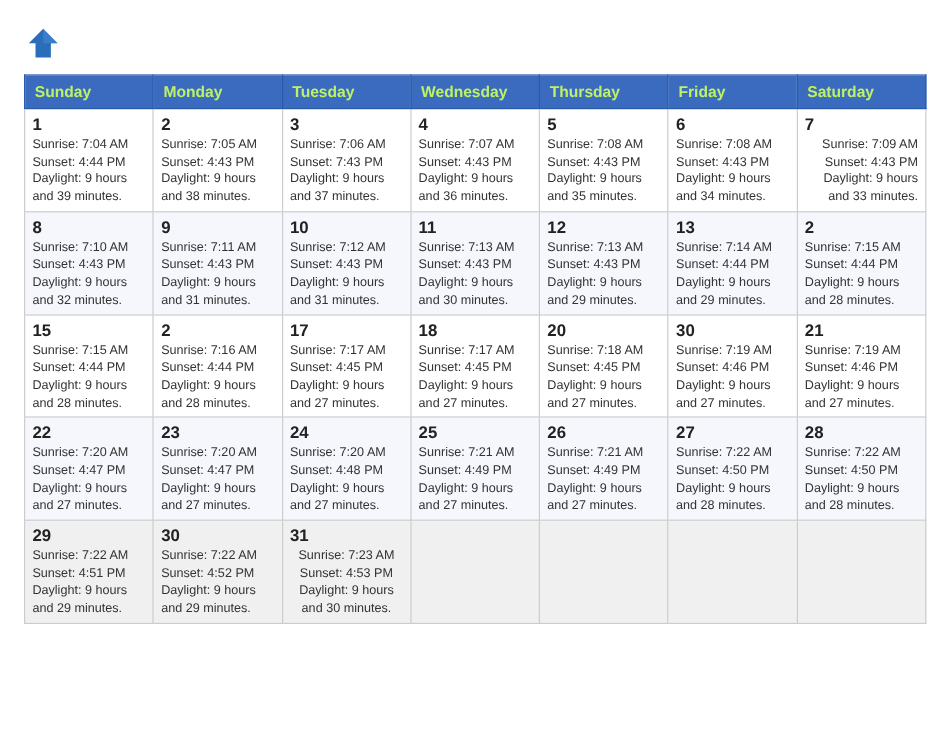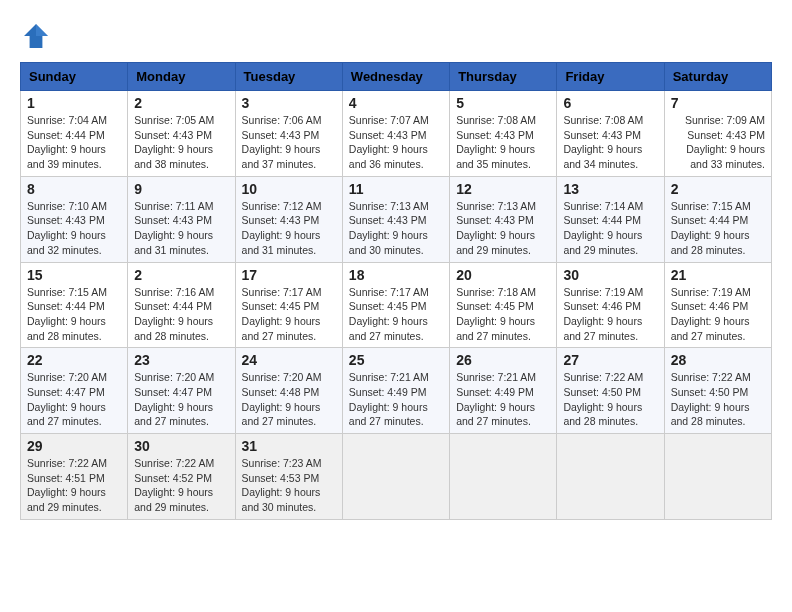--- a/index.html
+++ b/index.html
@@ -52,21 +52,21 @@
       font-size: 16px;
       color: #555;
     }
     .calendar {
       width: 100%;
       border-collapse: collapse;
       font-size: 11px;
     }
     .calendar th {
       background: #3a6bbf;
-      color: #000000;
+      color: #bef264;
       text-align: left;
       padding: 6px 8px;
       font-size: 13px;
       font-weight: bold;
       border: 1px solid #2a5aaa;
     }
     .calendar td {
       border: 1px solid #ccc;
       vertical-align: top;
       padding: 4px 6px;
@@ -141,21 +141,21 @@
         <td>
           <span class="day-number">2</span>
           <div class="day-info" style="white-space: pre-line;">Sunrise: 7:05 AM
 Sunset: 4:43 PM
 Daylight: 9 hours
 and 38 minutes.</div>
         </td>
         <td>
           <span class="day-number">3</span>
           <div class="day-info" style="white-space: pre-line;">Sunrise: 7:06 AM
-Sunset: 4:43 PM
+Sunset: 7:43 PM
 Daylight: 9 hours
 and 37 minutes.</div>
         </td>
         <td>
           <span class="day-number">4</span>
           <div class="day-info" style="white-space: pre-line;">Sunrise: 7:07 AM
 Sunset: 4:43 PM
 Daylight: 9 hours
 and 36 minutes.</div>
         </td>
@@ -344,21 +344,21 @@
         </td>
         <td>
           <span class="day-number">30</span>
           <div class="day-info" style="white-space: pre-line;">Sunrise: 7:22 AM
 Sunset: 4:52 PM
 Daylight: 9 hours
 and 29 minutes.</div>
         </td>
         <td>
           <span class="day-number">31</span>
-          <div class="day-info" style="white-space: pre-line;">Sunrise: 7:23 AM
+          <div class="day-info" style="white-space: pre-line; text-align: center;">Sunrise: 7:23 AM
 Sunset: 4:53 PM
 Daylight: 9 hours
 and 30 minutes.</div>
         </td>
         <td class="empty-cell"></td>
         <td class="empty-cell"></td>
         <td class="empty-cell"></td>
         <td class="empty-cell"></td>
       </tr>
     </tbody>

